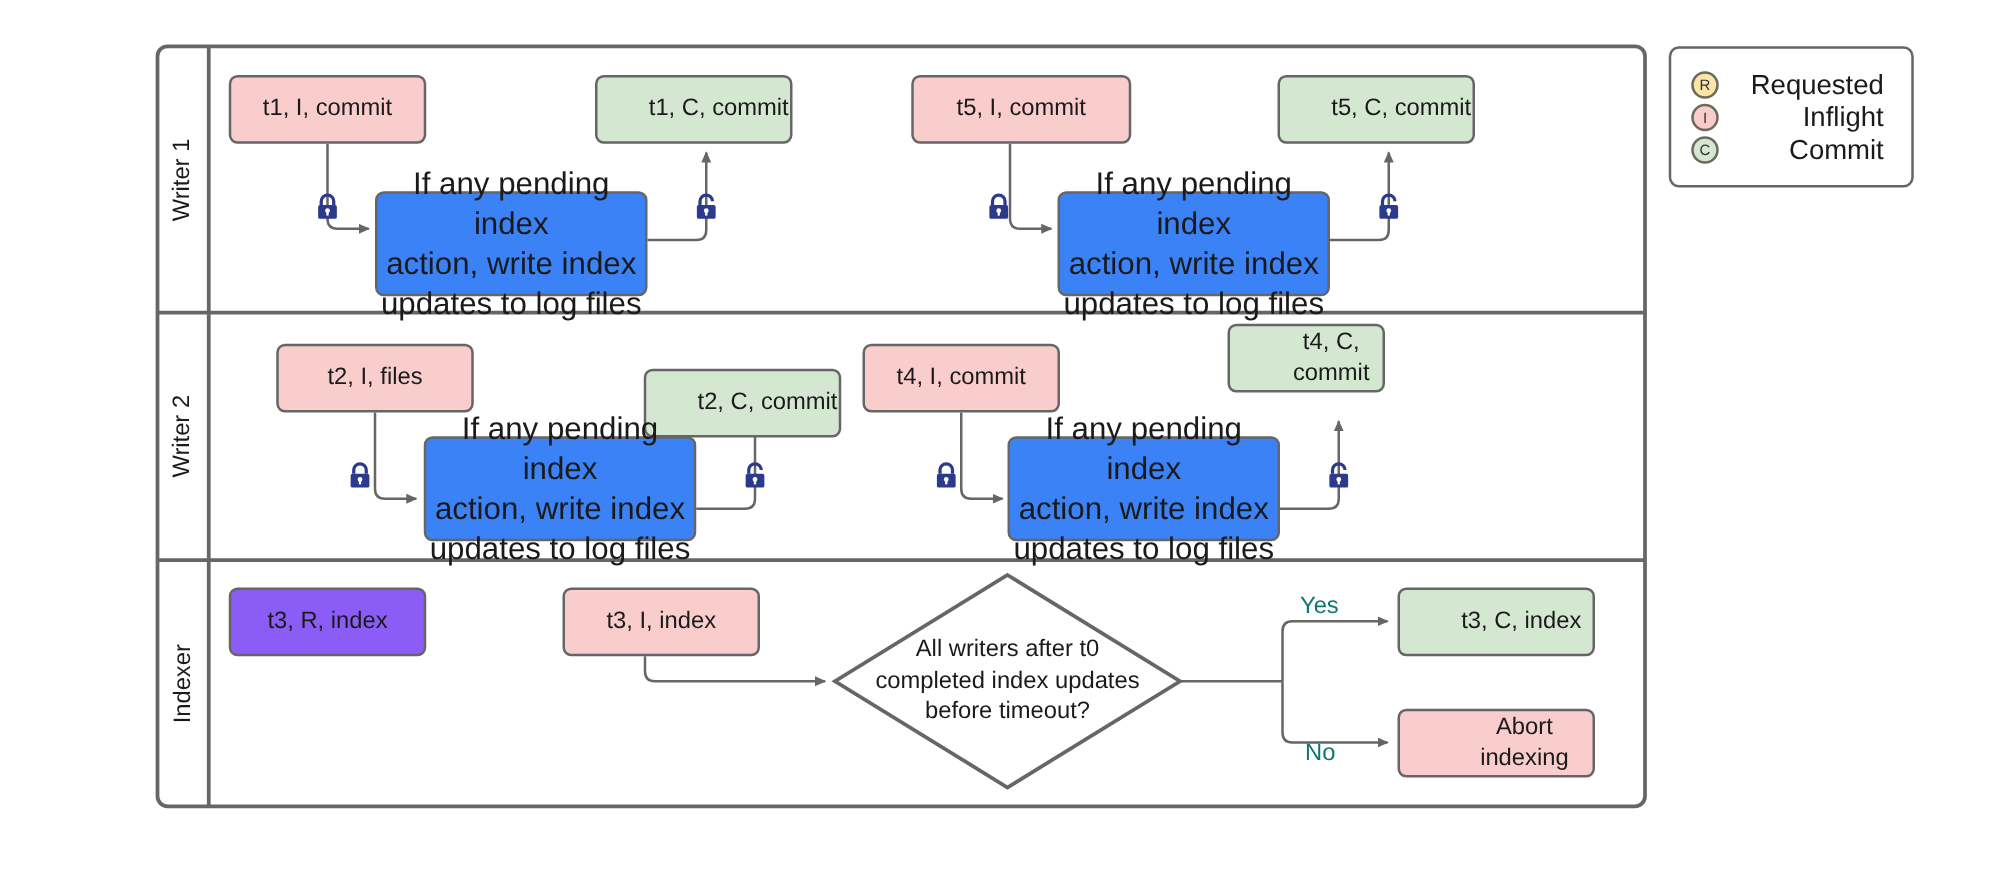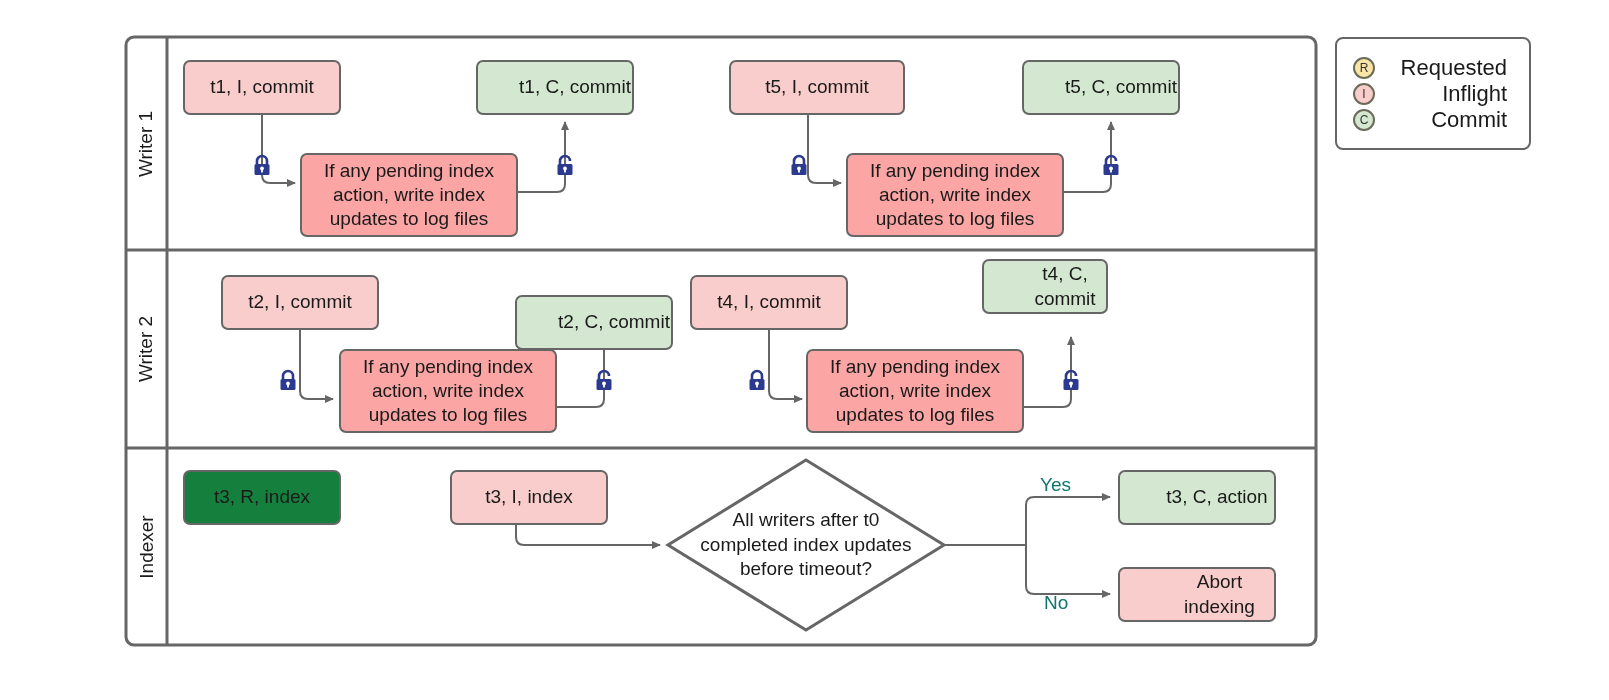--- a/index.html
+++ b/index.html
@@ -38,26 +38,26 @@
     border-radius: 7px;
     color: #1a1a1a;
     line-height: 1.28;
     white-space: pre-line;
   }
   .node-state {
     font-size: 19px;
     text-align: center;
   }
   .node-proc {
-    font-size: 19px;
-    background: #fca5a5;
+    font-size: 25px;
+    background: #3b82f6;
   }
   .fill-pink   { background: #f8cdcc; }
   .fill-green  { background: #d4e8d1; padding-left: 40px; }
-  .fill-yellow { background: #15803d; }
+  .fill-yellow { background: #8b5cf6; }
 
   .lane-label {
     position: absolute;
     display: flex;
     align-items: center;
     justify-content: center;
     font-size: 19px;
     color: #1a1a1a;
     transform-origin: center center;
   }
@@ -223,21 +223,21 @@
     <circle cx="11" cy="14.5" r="1.9" fill="#ffffff"></circle>
     <rect x="10.1" y="14.5" width="1.8" height="4" fill="#ffffff"></rect>
   </svg>
   <svg class="lock" style="left:1100px; top:154px;" viewBox="0 0 22 24">
     <path d="M6,10 V7 a5,5 0 0 1 10,0" fill="none" stroke="#2b3a8f" stroke-width="2.6"></path>
     <rect x="3.5" y="10" width="15" height="11" rx="1.5" fill="#2b3a8f"></rect>
     <circle cx="11" cy="14.5" r="1.9" fill="#ffffff"></circle>
     <rect x="10.1" y="14.5" width="1.8" height="4" fill="#ffffff"></rect>
   </svg>
 
-  <div class="htmlbox node-state fill-pink" style="left:221px; top:275px; width:158px; height:55px;">t2, I, commit</div>
+  <div class="htmlbox node-state fill-pink" style="left:221px; top:275px; width:158px; height:55px;">t2, I, files</div>
 
   <div class="htmlbox node-state fill-green" style="left:515px; top:275px; width:158px; height:55px;margin-top:20px;">t2, C, commit</div>
 
   <div class="htmlbox node-proc" style="left:339px; top:349px; width:218px; height:84px;">If any pending index
 action, write index
 updates to log files</div>
 
   <div class="htmlbox node-state fill-pink" style="left:690px; top:275px; width:158px; height:55px;">t4, I, commit</div>
 
   <div class="htmlbox node-state fill-green" style="left:982px; top:259px; width:126px; height:55px;">t4, C, commit</div>
@@ -275,21 +275,21 @@
 
   <div class="htmlbox node-state fill-pink" style="left:437px; top:470px; width:158px; height:55px;margin-left:13px;">t3, I, index</div>
 
   <div class="decision-text" style="left:676px; top:505px; width:260px; height:80px;">All writers after t0
 completed index updates
 before timeout?</div>
 
   <div class="edge-label" style="left:1040px; top:474px;">Yes</div>
   <div class="edge-label" style="left:1044px; top:592px;">No</div>
 
-  <div class="htmlbox node-state fill-green" style="left:1118px; top:470px; width:158px; height:55px;">t3, C, action</div>
+  <div class="htmlbox node-state fill-green" style="left:1118px; top:470px; width:158px; height:55px;">t3, C, index</div>
 
   <div class="htmlbox node-state fill-pink" style="left:1118px; top:567px; width:158px; height:55px;padding-left:45px;">Abort indexing</div>
 
   <div class="legend-box" style="left:1335px; top:37px; width:196px; height:113px;">
   </div>
 
   <div class="legend-row" style="left:1353px; top:55px;">
     <div class="legend-dot" style="background:#fbe5a6;">R</div>
     <div class="legend-text">Requested</div>
   </div>

